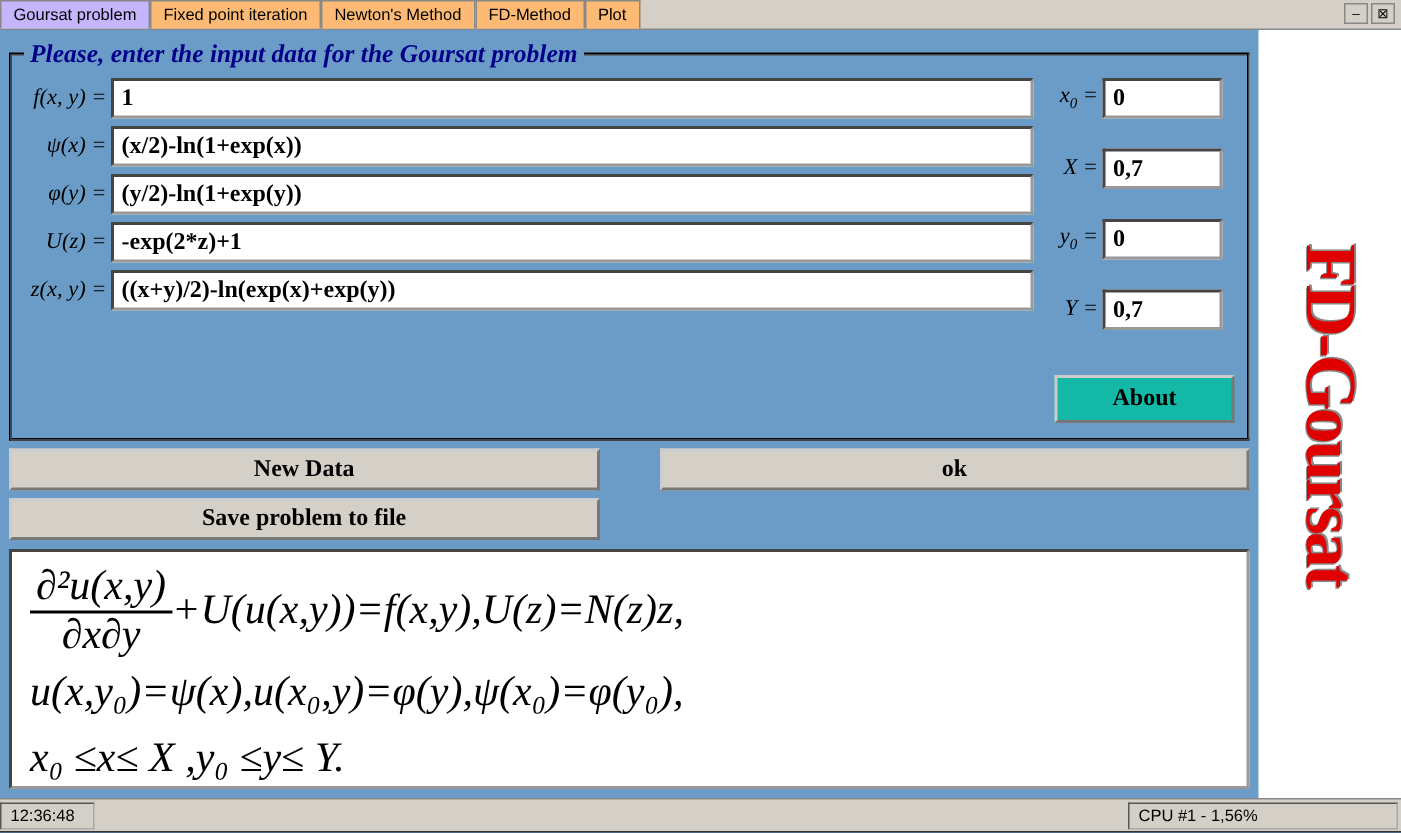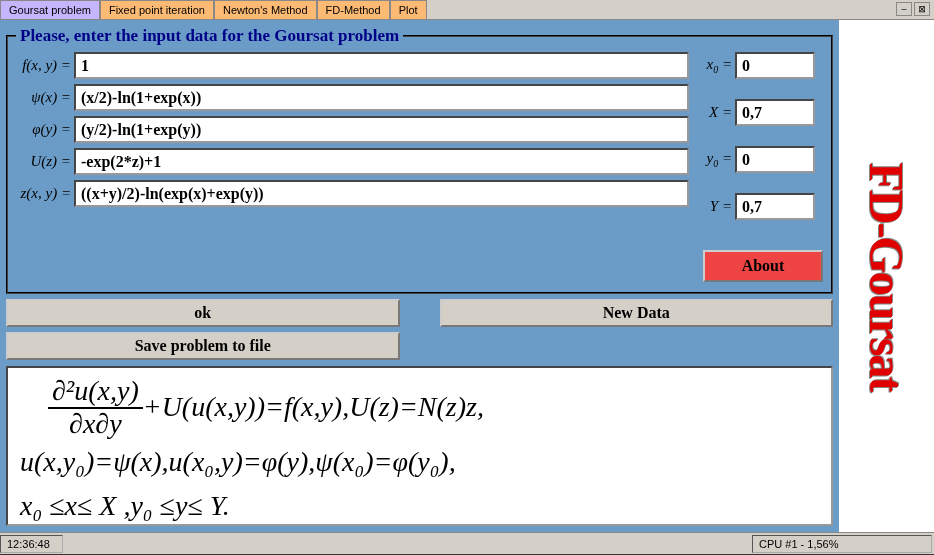--- a/index.html
+++ b/index.html
@@ -79,20 +79,21 @@
   }
   fieldset.inputarea {
     border: 2px groove #444;
     padding: 6px 8px 10px 8px;
     margin-bottom: 5px;
   }
   fieldset.inputarea legend {
     font-family: "Times New Roman", serif;
     font-size: 17px;
     font-weight: bold;
+    font-style: italic;
     color: #000088;
     padding: 0 4px;
   }
   .formrow { display: flex; gap: 14px; }
   .leftcol { flex: 1; display: flex; flex-direction: column; gap: 5px; }
   .rightcol { width: 120px; display: flex; flex-direction: column; gap: 20px; }
   .fieldrow {
     display: flex;
     align-items: center;
   }
@@ -117,21 +118,21 @@
     background: #fff;
     height: 27px;
   }
   .rightcol input.textin { width: 80px; flex: none; }
   button.mainbtn {
     font-family: "Times New Roman", serif;
     font-size: 16px;
     font-weight: bold;
     padding: 5px;
     border: 2px outset #ccc;
-    background: #ef4444;
+    background: #14b8a6;
     cursor: pointer;
     width: 100%;
   }
   .aboutwrap { margin-top: 10px; }
   .btngrid {
     display: grid;
     grid-template-columns: 1fr 1fr;
     gap: 5px 40px;
     margin-bottom: 6px;
   }
@@ -157,21 +158,20 @@
     overflow: hidden;
   }
   .eqpanel .line { display: flex; align-items: center; flex-wrap: wrap; }
   .frac {
     display: inline-flex;
     flex-direction: column;
     text-align: center;
     vertical-align: middle;
     font-size: 28px;
     line-height: 1.1;
-    margin-left: 28px;
   }
   .frac .num { border-bottom: 2px solid #000; padding: 0 4px; }
   .frac .den { padding: 0 4px; }
   .statusbar {
     height: 22px;
     background: #d4d0c8;
     border-top: 1px solid #888;
     display: flex;
     align-items: center;
     font-family: Arial, sans-serif;
@@ -249,22 +249,22 @@
             <input class="textin" value="0,7" style="">
           </div>
           <div class="aboutwrap">
             <button class="mainbtn">About</button>
           </div>
         </div>
       </div>
     </fieldset>
 
     <div class="btngrid">
+      <button>New Data</button>
       <button>ok</button>
-      <button>New Data</button>
       <button>Save problem to file</button>
     </div>
 
     <div class="eqpanel">
       <div class="line">
         <span class="frac">
           <span class="num">∂²u(x,y)</span>
           <span class="den">∂x∂y</span>
         </span>
         <span>+U(u(x,y))=f(x,y),U(z)=N(z)z,</span>

